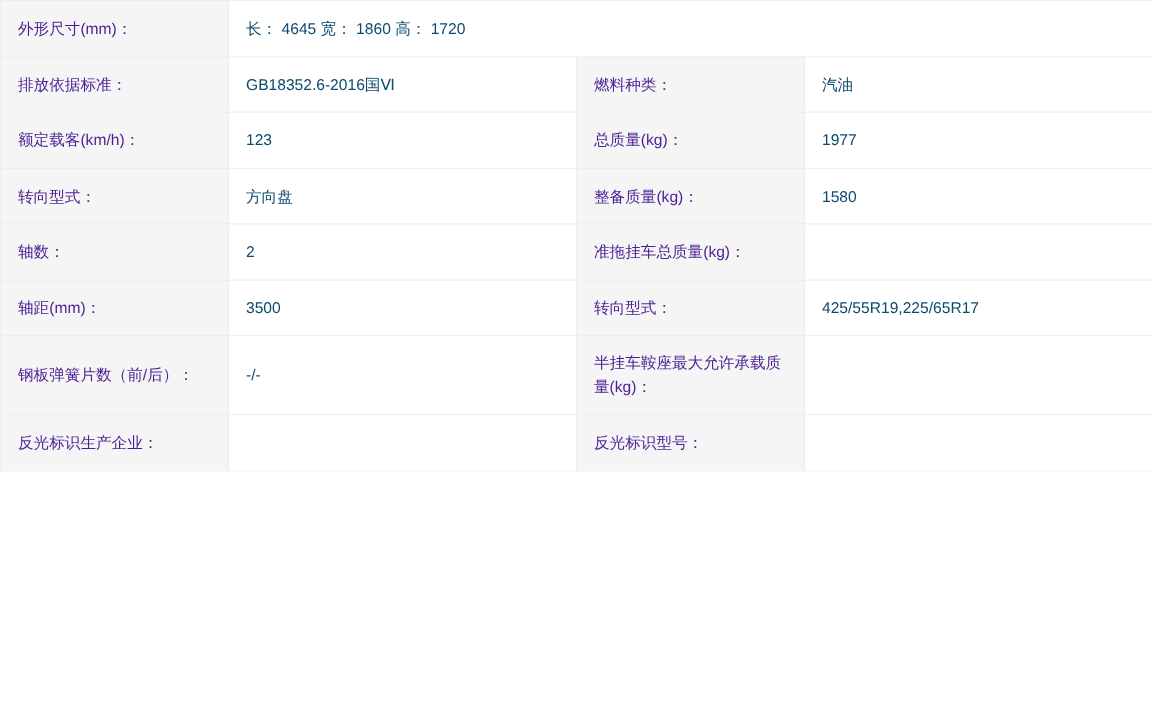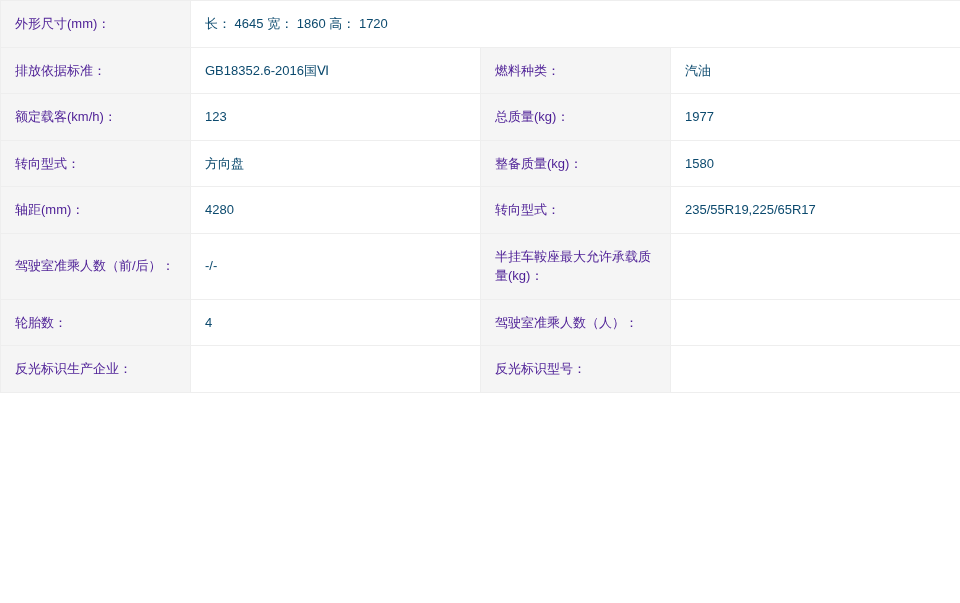--- a/index.html
+++ b/index.html
@@ -63,35 +63,35 @@
       <td class="label">总质量(kg)：</td>
       <td class="value">1977</td>
     </tr>
     <tr>
       <td class="label">转向型式：</td>
       <td class="value">方向盘</td>
       <td class="label">整备质量(kg)：</td>
       <td class="value">1580</td>
     </tr>
     <tr>
-      <td class="label">轴距(mm)：</td>
-      <td class="value">4280</td>
-      <td class="label">转向型式：</td>
-      <td class="value">235/55R19,225/65R17</td>
-    </tr>
-    <tr>
-      <td class="label">驾驶室准乘人数（前/后）：</td>
-      <td class="value">-/-</td>
-      <td class="label">半挂车鞍座最大允许承载质量(kg)：</td>
+      <td class="label">轴数：</td>
+      <td class="value">2</td>
+      <td class="label">准拖挂车总质量(kg)：</td>
       <td class="value"></td>
     </tr>
     <tr>
-      <td class="label">轮胎数：</td>
-      <td class="value">4</td>
-      <td class="label">驾驶室准乘人数（人）：</td>
+      <td class="label">轴距(mm)：</td>
+      <td class="value">3500</td>
+      <td class="label">转向型式：</td>
+      <td class="value">425/55R19,225/65R17</td>
+    </tr>
+    <tr>
+      <td class="label">钢板弹簧片数（前/后）：</td>
+      <td class="value">-/-</td>
+      <td class="label">半挂车鞍座最大允许承载质量(kg)：</td>
       <td class="value"></td>
     </tr>
     <tr>
       <td class="label">反光标识生产企业：</td>
       <td class="value"></td>
       <td class="label">反光标识型号：</td>
       <td class="value"></td>
     </tr>
 
   </tbody>

